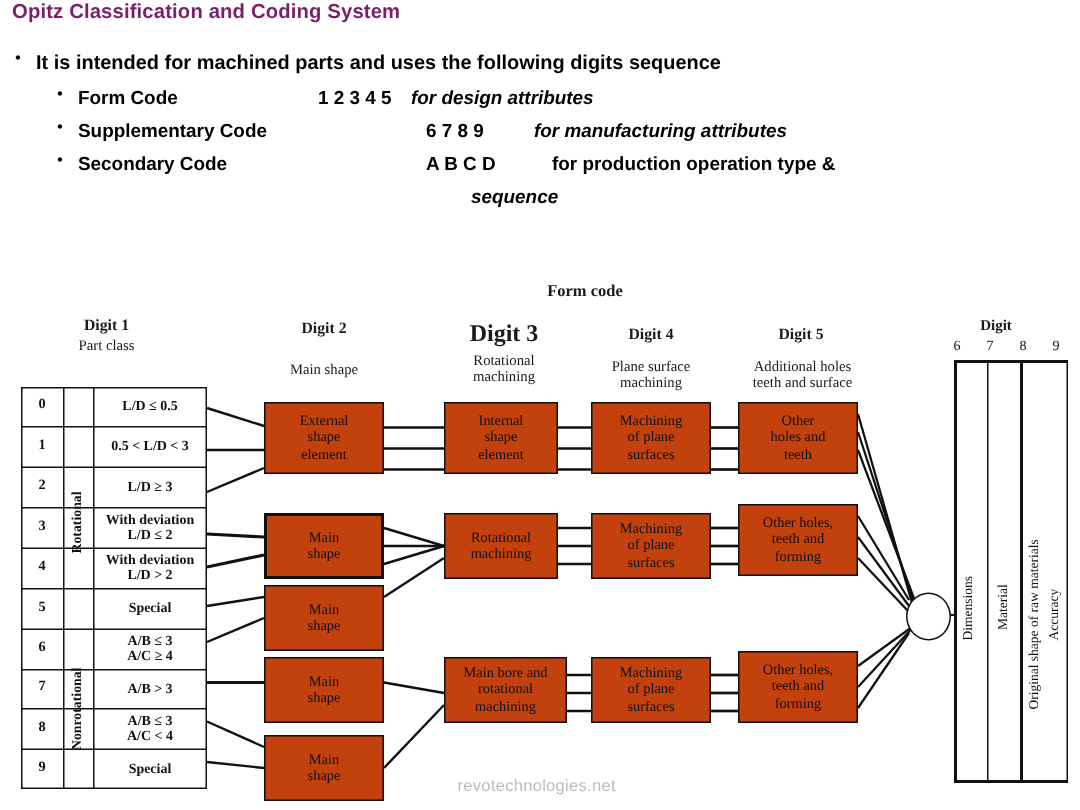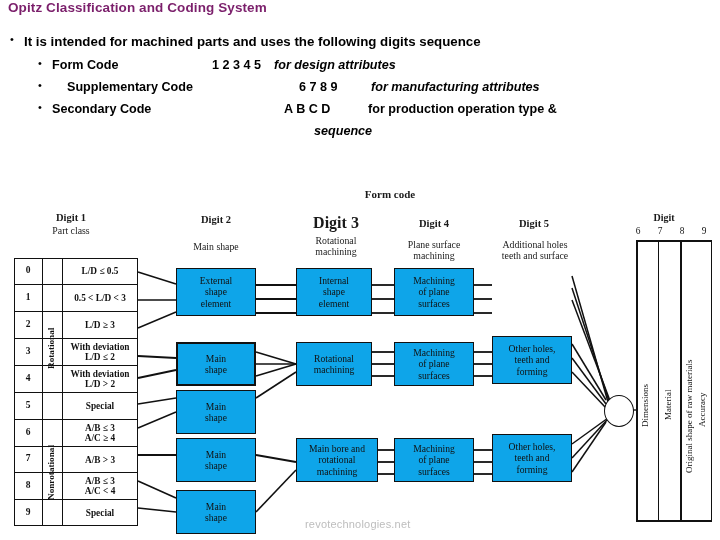--- a/index.html
+++ b/index.html
@@ -30,21 +30,21 @@
   .ttl{
     position:absolute;text-align:center;
     font-family:"Liberation Serif", serif;
     color:#1a1a1a;
     line-height:1.12;
   }
   .ttl.b{font-weight:bold;}
   .box{
     position:absolute;
     border:1.3px solid #111;
-    background:#0ea5e9;
+    background:#c2410c;
     font-family:"Liberation Serif", serif;
     font-size:9.6px;
     color:#111;
     display:flex;align-items:center;justify-content:center;
     text-align:center;
     line-height:1.15;
     box-sizing:border-box;
   }
   
   .tbl{position:absolute;border:1.1px solid #111;box-sizing:border-box;background:#fff;}
@@ -95,21 +95,21 @@
 
   <div class="bullet-row" style="left:38px;top:58px;">
     <span class="bul">•</span>
     <span class="lvl2 lbl-col" style="width:160px;display:inline-block;">Form Code</span>
     <span class="lvl2" style="display:inline-block;width:62px;">1 2 3 4 5</span>
     <span class="lvl2 ital">for design attributes</span>
   </div>
 
   <div class="bullet-row" style="left:38px;top:80px;">
     <span class="bul">•</span>
-    <span class="lvl2 lbl-col" style="width:232px;display:inline-block;margin-left:15px;">Supplementary Code</span>
+    <span class="lvl2 lbl-col" style="width:232px;display:inline-block;">Supplementary Code</span>
     <span class="lvl2" style="display:inline-block;width:72px;">6 7 8 9</span>
     <span class="lvl2 ital">for manufacturing attributes</span>
   </div>
 
   <div class="bullet-row" style="left:38px;top:102px;">
     <span class="bul">•</span>
     <span class="lvl2 lbl-col" style="width:232px;display:inline-block;">Secondary Code</span>
     <span class="lvl2" style="display:inline-block;width:84px;">A B C D</span>
     <span class="lvl2">for production operation type &amp;</span>
   </div>
@@ -272,20 +272,23 @@
   <div class="box" style="left:394px;top:268px;width:80px;height:48px;white-space:pre-line;">Machining
 of plane
 surfaces</div>
   <div class="box" style="left:394px;top:342px;width:80px;height:44px;white-space:pre-line;">Machining
 of plane
 surfaces</div>
   <div class="box" style="left:394px;top:438px;width:80px;height:44px;white-space:pre-line;">Machining
 of plane
 surfaces</div>
 
+  <div class="box" style="left:492px;top:268px;width:80px;height:48px;white-space:pre-line;">Other
+holes and
+teeth</div>
   <div class="box" style="left:492px;top:336px;width:80px;height:48px;white-space:pre-line;">Other holes,
 teeth and
 forming</div>
   <div class="box" style="left:492px;top:434px;width:80px;height:48px;white-space:pre-line;">Other holes,
 teeth and
 forming</div>
 
   <div class="ttl b" style="left:624px;top:212px;width:80px;font-size:10px;">Digit</div>
 
   <div class="digitnum" style="left:630px;top:226px;">6</div>

